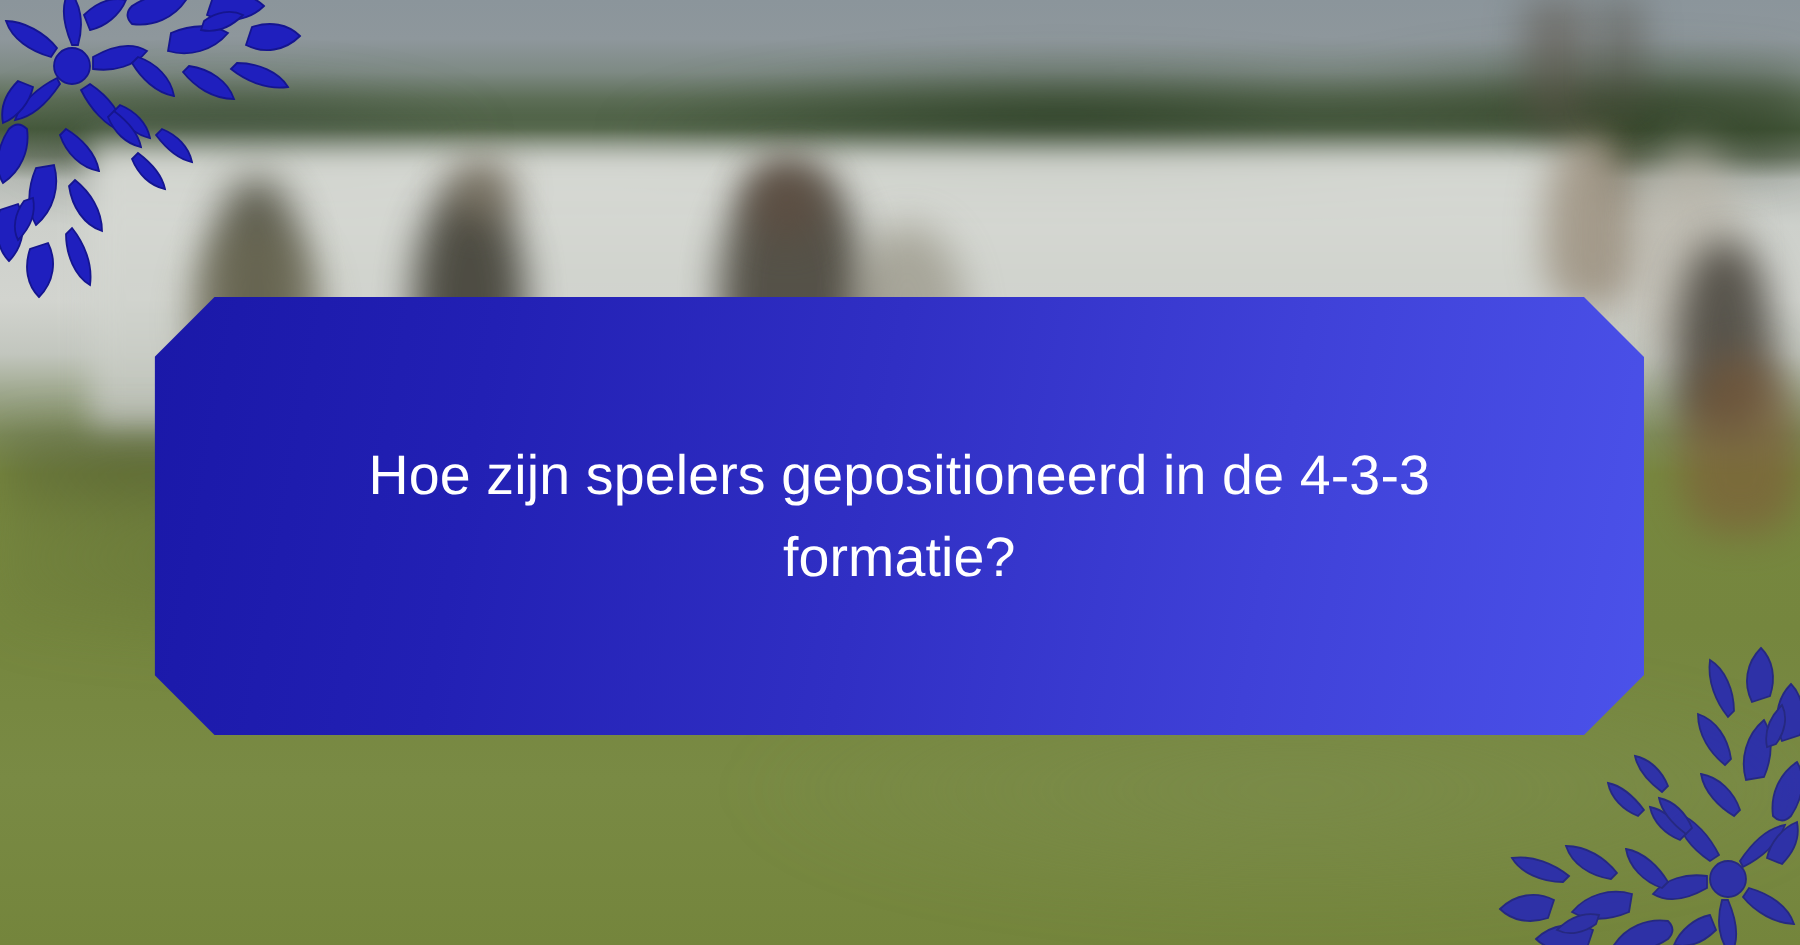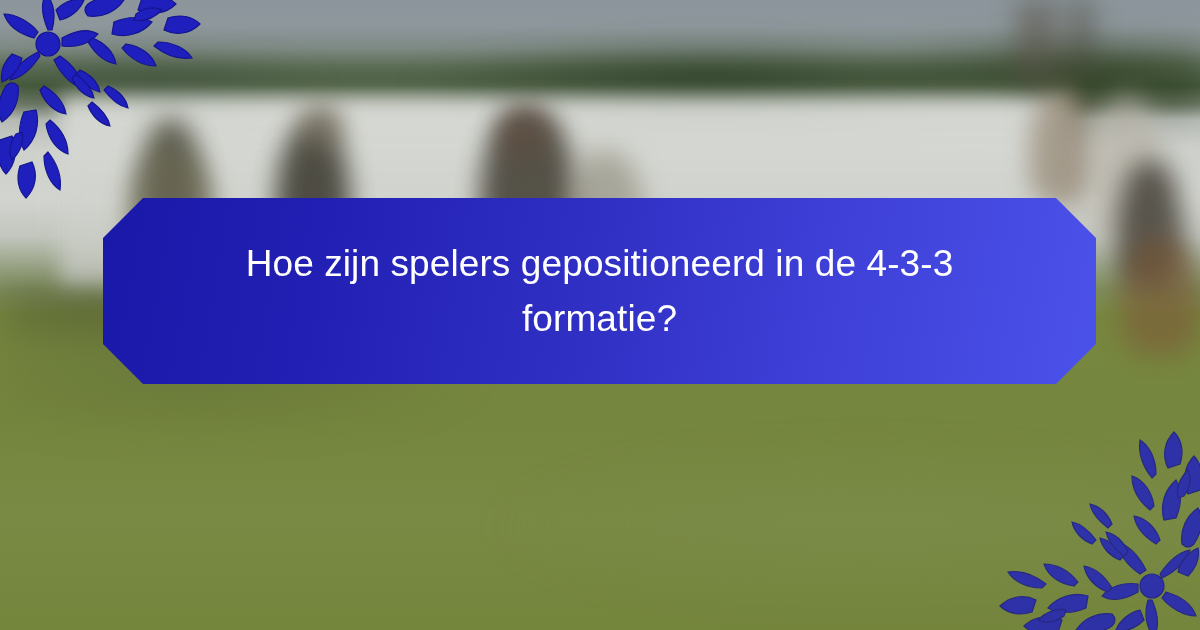--- a/index.html
+++ b/index.html
@@ -110,21 +110,21 @@
   .ornament.tl { left: -4px; top: -6px; }
   .ornament.br { right: -4px; bottom: -6px; transform: rotate(180deg); opacity: .82; }
   .ornament svg { width: 100%; height: 100%; display: block; }
 
   
   #banner {
     position: absolute;
     left: 103px;
     top: 198px;
     width: 993px;
-    height: 186px;
+    height: 292px;
     z-index: 3;
     background: linear-gradient(100deg, #1a18a8 0%, #2220b4 22%, #302fc4 48%, #3f41d8 74%, #4b52ea 100%);
     clip-path: polygon(
       40px 0,
       calc(100% - 40px) 0,
       100% 40px,
       100% calc(100% - 40px),
       calc(100% - 40px) 100%,
       40px 100%,
       0 calc(100% - 40px),

